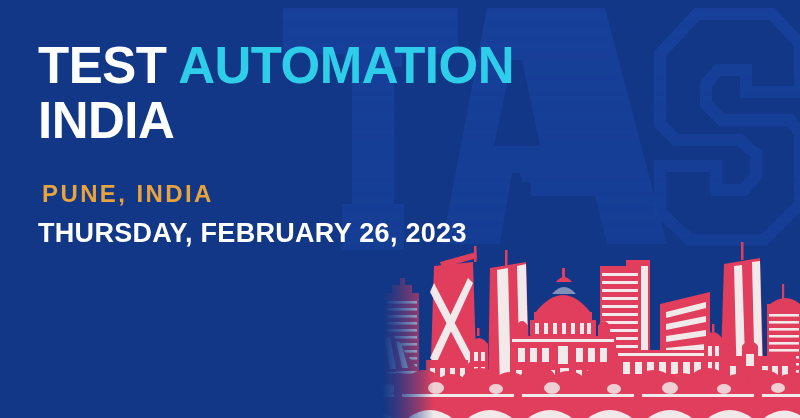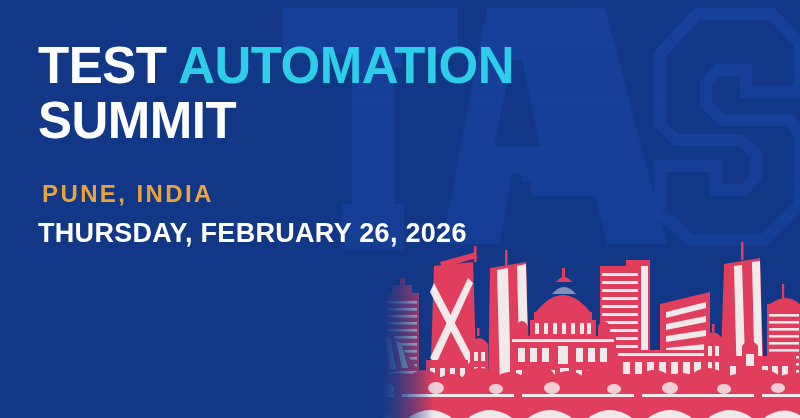--- a/index.html
+++ b/index.html
@@ -391,18 +391,18 @@
         </g>
       </g>
 
     </g>
   </svg>
 
   <div id="text-block">
     <h1 class="headline">
       <span>TEST </span><span class="accent">AUTOMATION</span>
     </h1>
-    <h1 class="headline">SUMMIT</h1>
+    <h1 class="headline">INDIA</h1>
     <div class="city">PUNE, INDIA</div>
-    <div class="date">THURSDAY, FEBRUARY 26, 2026</div>
+    <div class="date">THURSDAY, FEBRUARY 26, 2023</div>
   </div>
 
 </div>
 
 </body></html>

